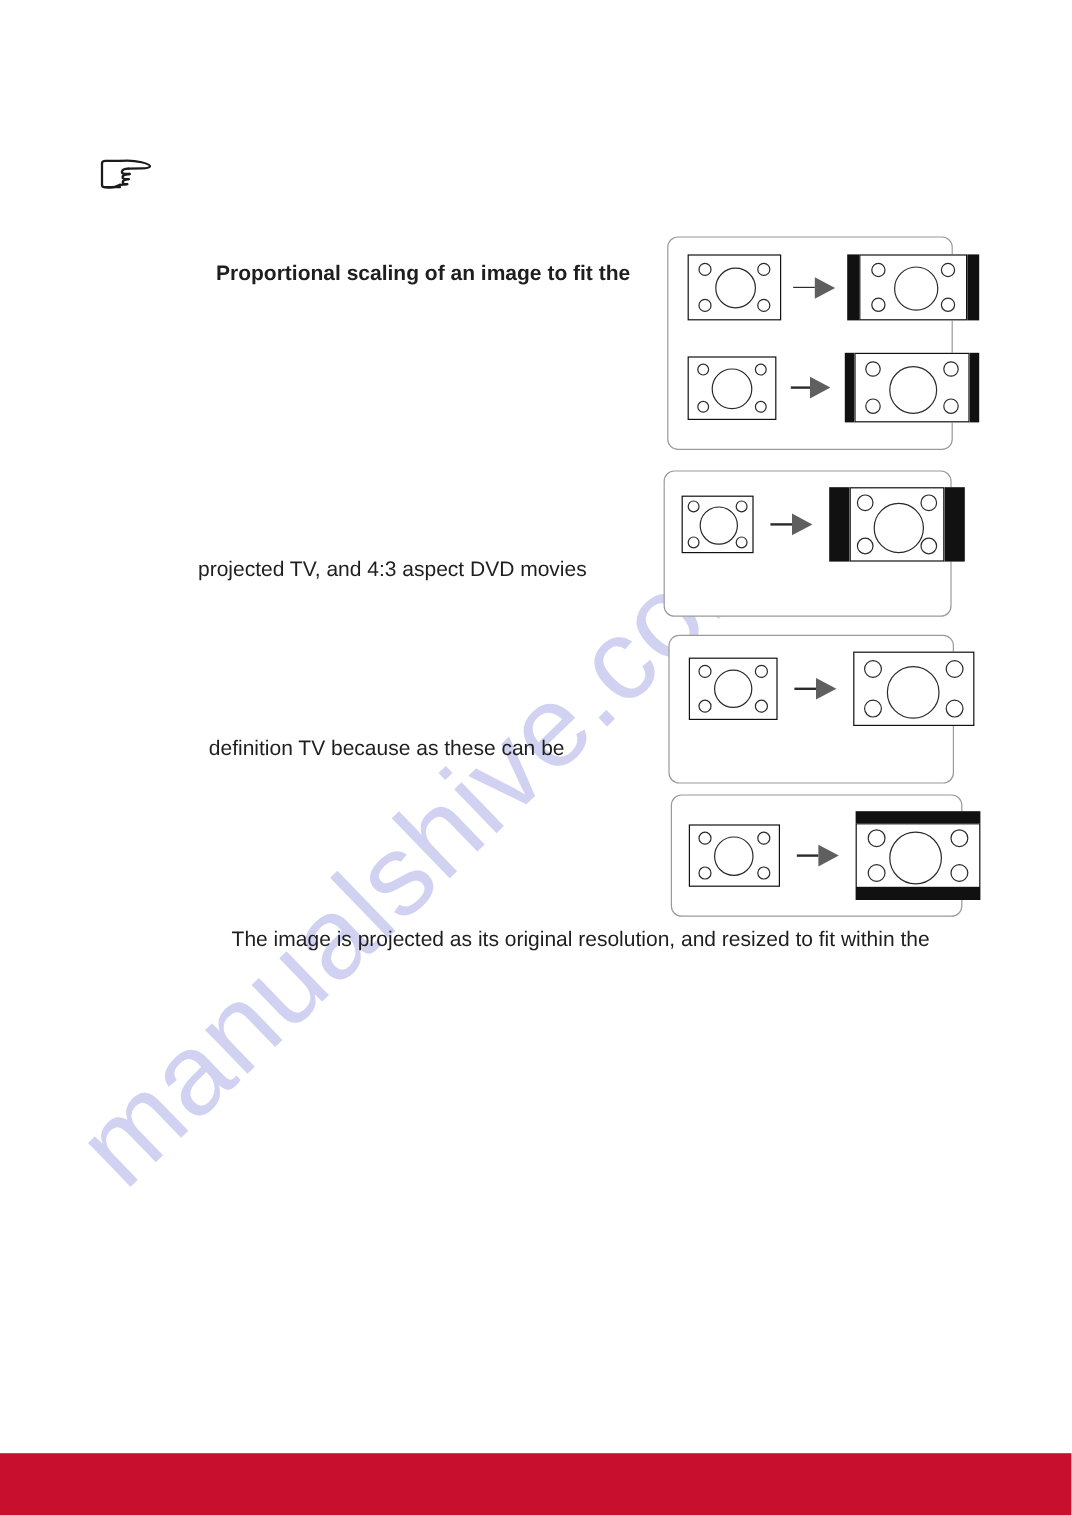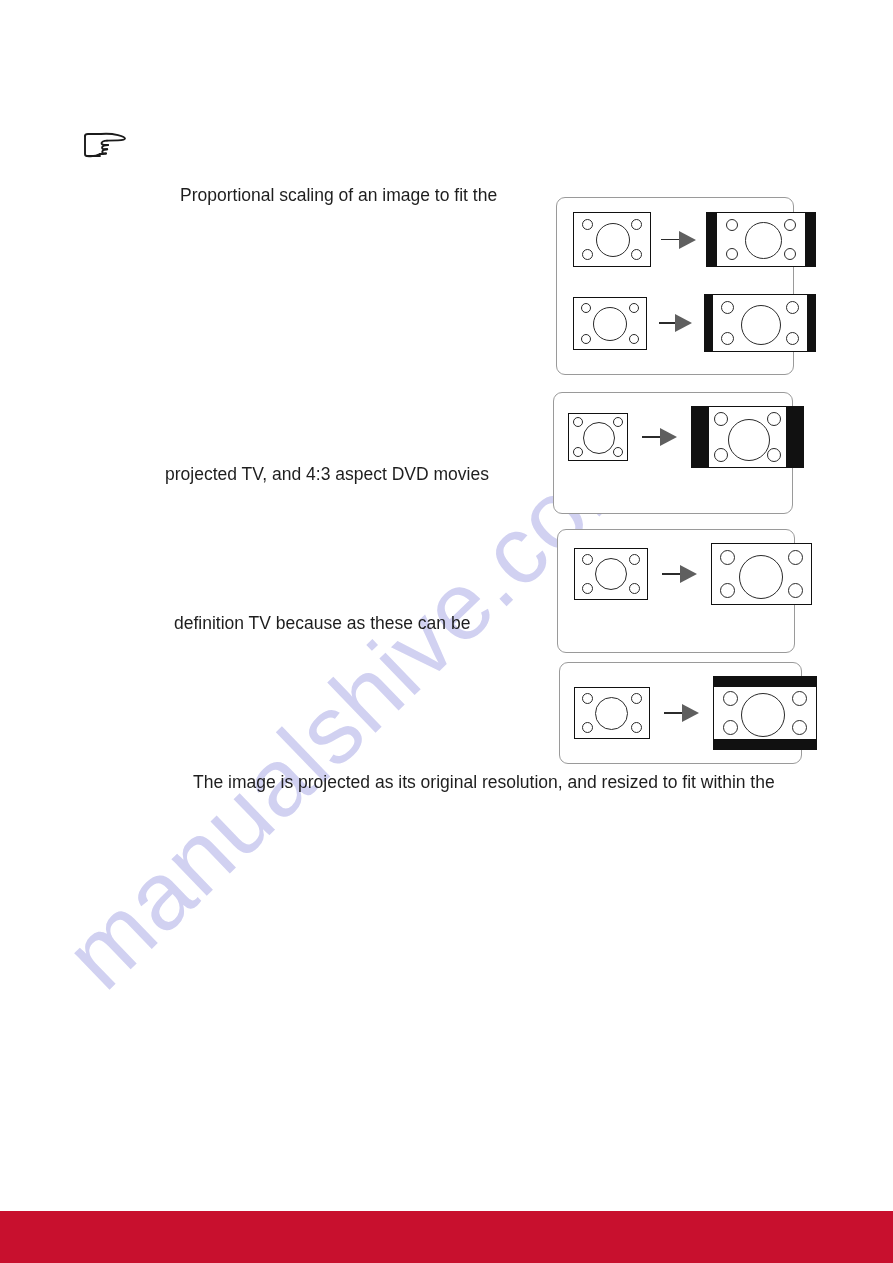--- a/index.html
+++ b/index.html
@@ -58,21 +58,21 @@
   }
 
   
   .body-line {
     position: absolute;
     font-size: 17.5px;
     line-height: 22px;
     color: #1e1e1e;
     white-space: nowrap;
   }
-  #text-line-1 { left: 180px; top: 184px; }
+  #text-line-1 { left: 180px; top: 216px; font-weight: bold; }
   #text-line-2 { left: 165px; top: 463px; }
   #text-line-3 { left: 174px; top: 612px; }
   #text-line-4 { left: 193px; top: 771px; }
 
   
   .diagram-panel {
     position: absolute;
     border: 1px solid #9a9a9a;
     border-radius: 9px;
     background: #ffffff;

